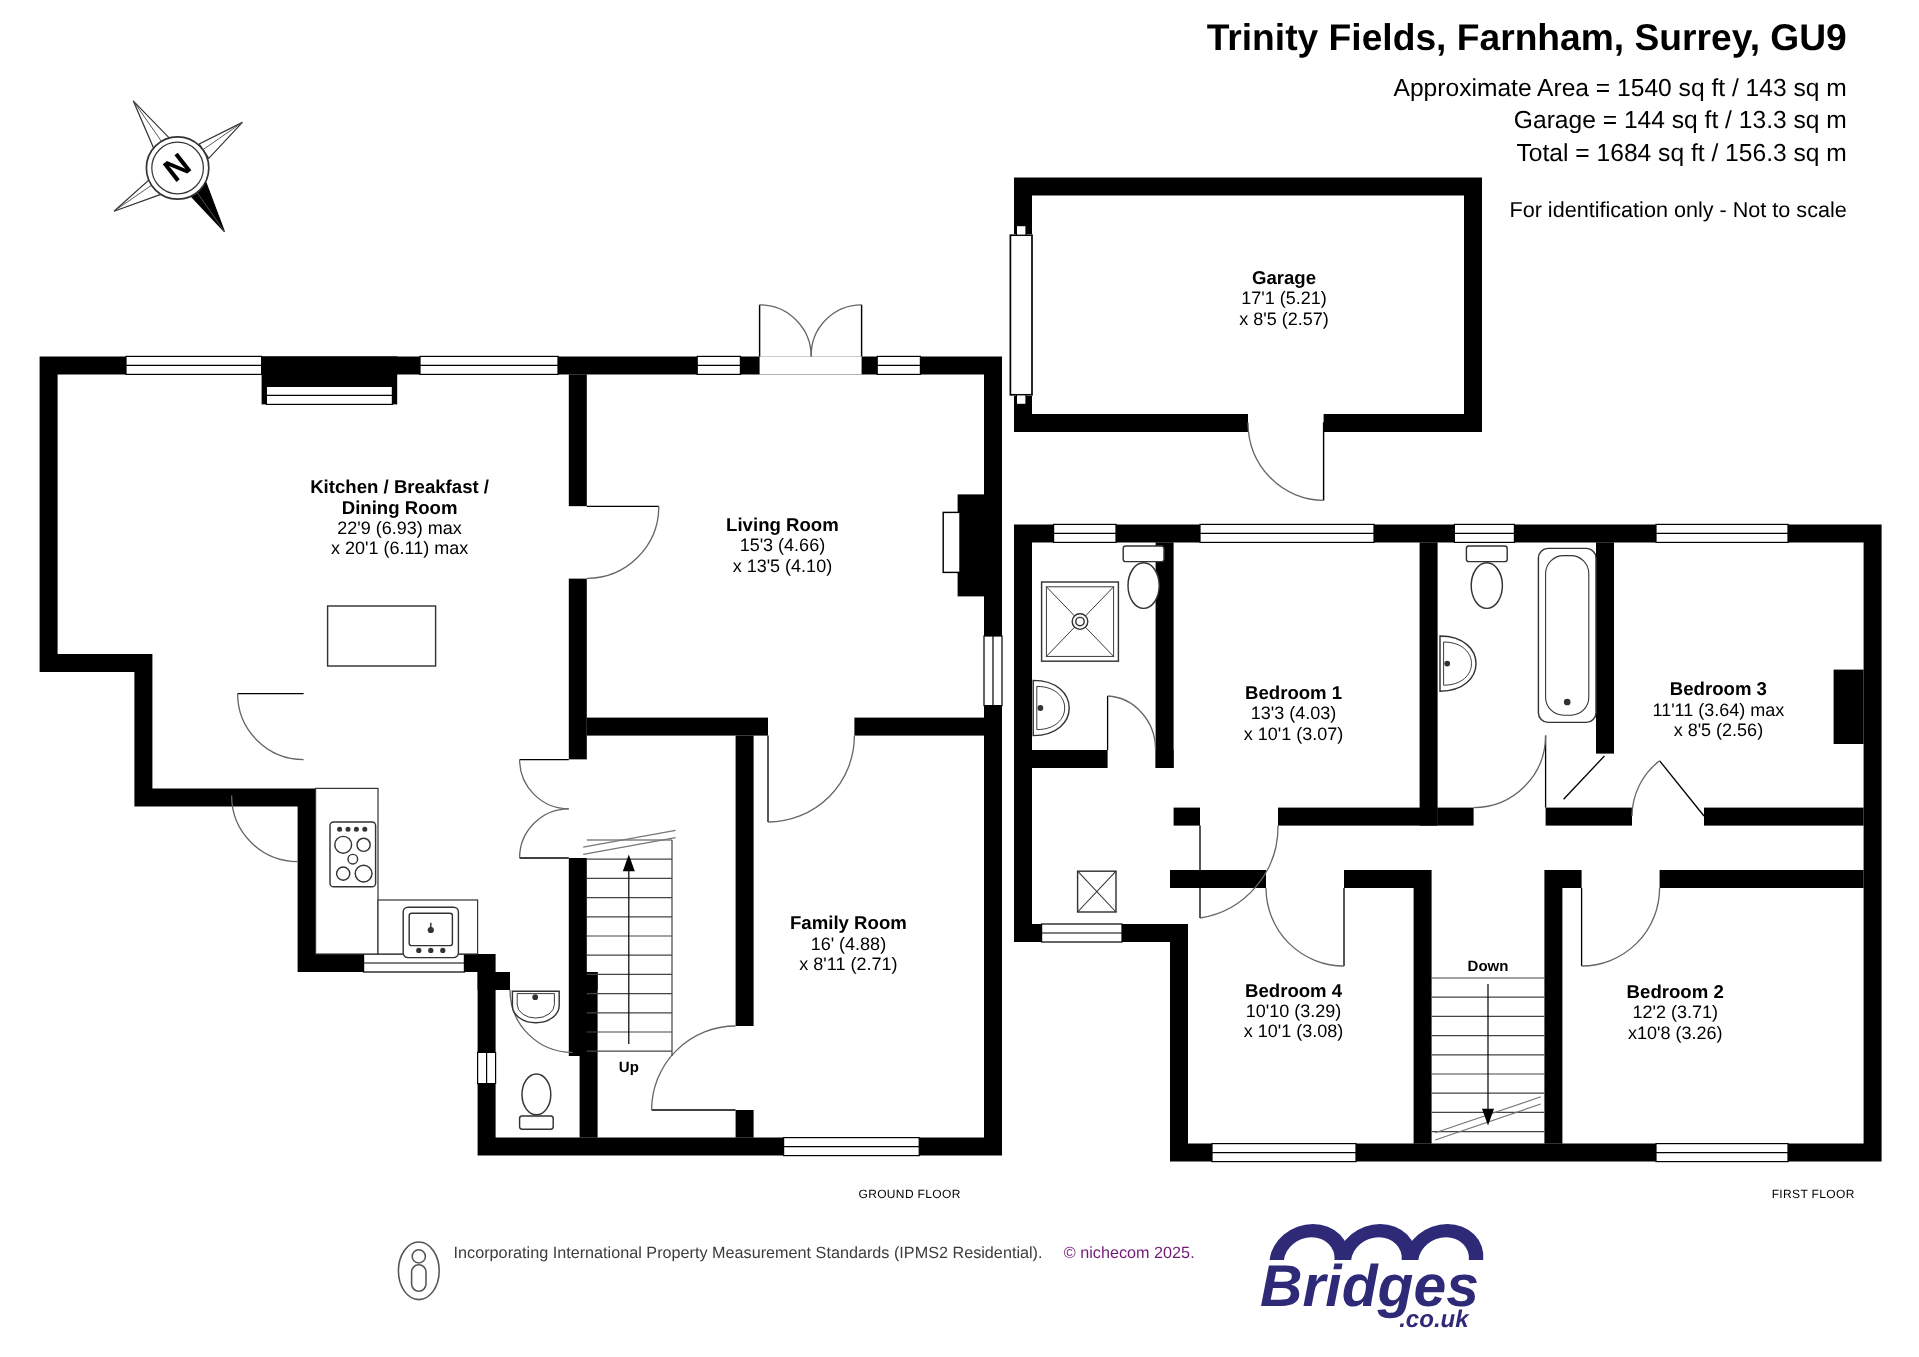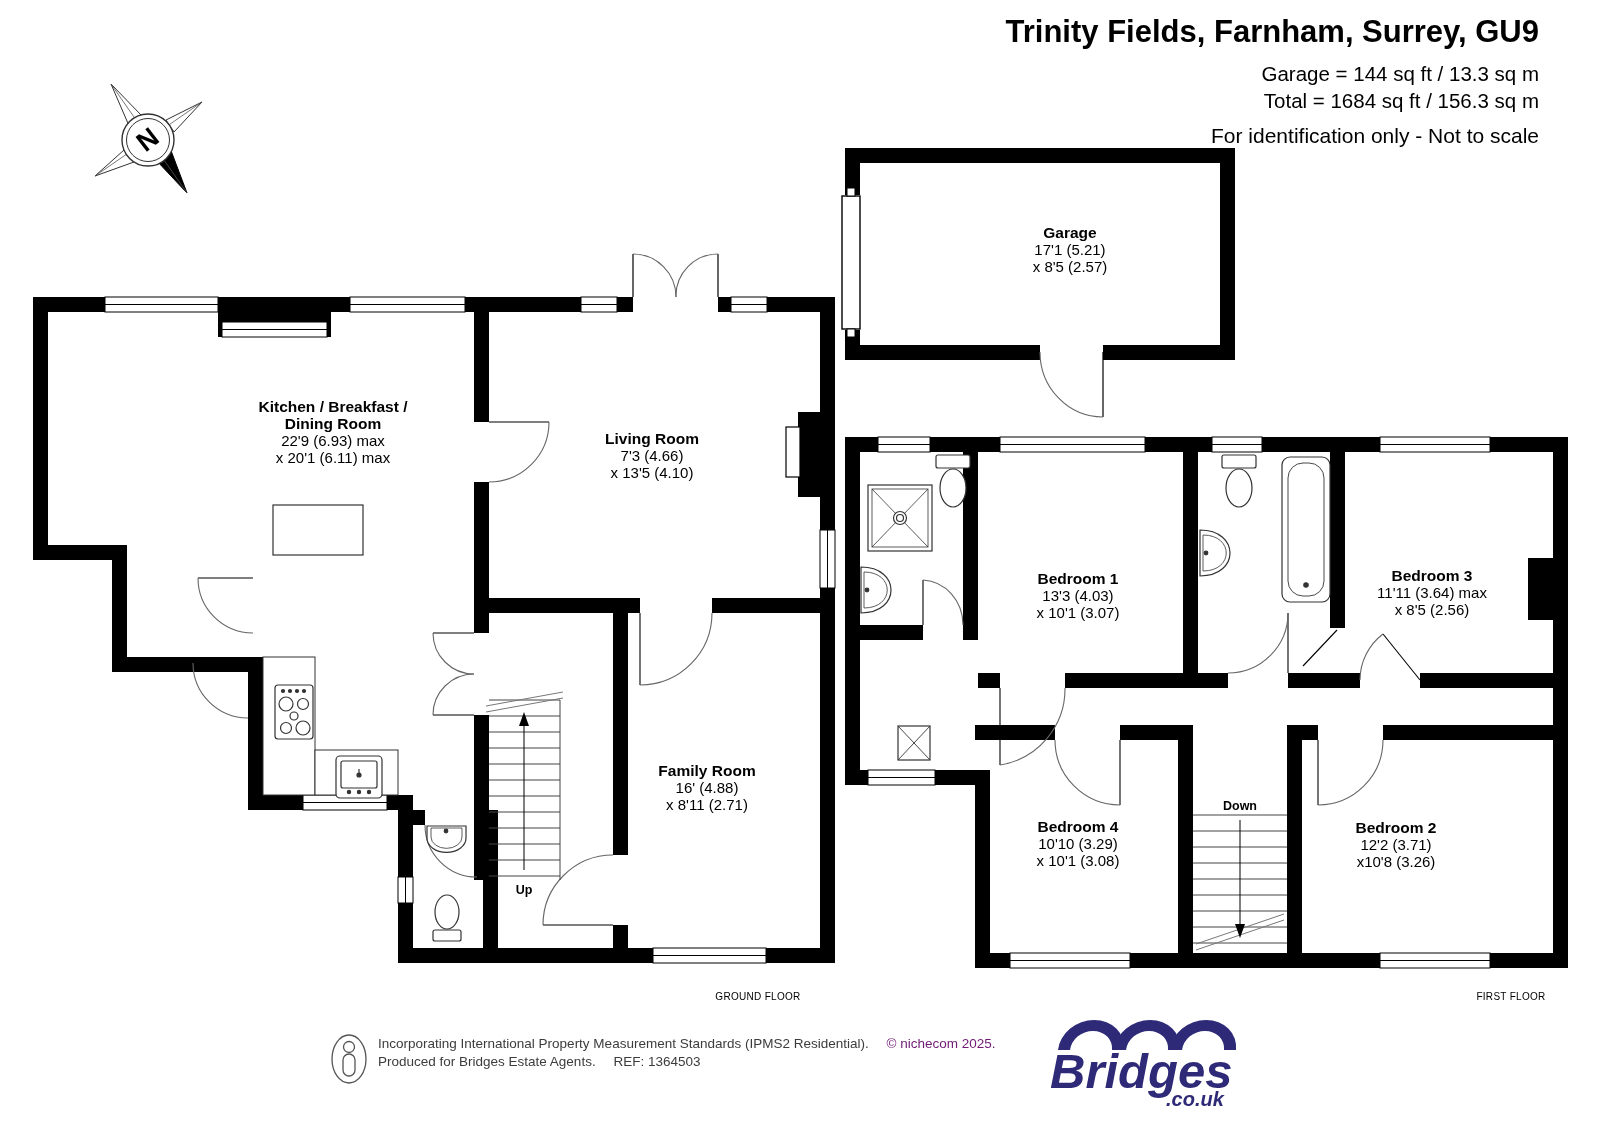--- a/index.html
+++ b/index.html
@@ -7,21 +7,21 @@
           font-family:"Liberation Sans","DejaVu Sans",sans-serif;color:#000;}
   svg{position:absolute;left:0;top:0;}
   .lbl{position:absolute;transform:translate(-50%,-50%);text-align:center;white-space:nowrap;line-height:17px;}
   .room-name{font-weight:bold;font-size:15.5px;}
   .room-dim{font-size:15px;}
   .floor-lbl{font-weight:normal;font-size:10px;letter-spacing:.3px;}
   .stair-lbl{font-weight:bold;font-size:12.5px;}
   #header{position:absolute;top:14px;right:60px;text-align:right;}
   #title{font-size:31px;font-weight:bold;margin-bottom:10px;}
   .area-line{font-size:20.5px;line-height:27px;}
-  #note{font-size:21px;margin-top:10px;}
+  #note{font-size:18px;margin-top:24px;}
   #footer-text{position:absolute;left:378px;top:1035px;font-size:13.5px;color:#3c3c3c;line-height:18px;}
   .foot-gap{display:inline-block;width:14px;}
   #logo{position:absolute;left:1048px;top:1012px;}
 </style>
 </head>
 <body>
 
 <div id="canvas">
 
   <svg width="1599" height="1131" viewBox="0 0 1599 1131">
@@ -326,36 +326,37 @@
           <rect x="1282" y="457" width="48" height="145" rx="8"></rect>
           <rect x="1288" y="463" width="36" height="133" rx="15" stroke-width=".9"></rect>
           <circle cx="1306" cy="585" r="2.2" fill="#333"></circle>
         </g>
       </g>
     </g>
   </svg>
 
   <div id="header">
     <div id="title">Trinity Fields, Farnham, Surrey, GU9</div>
+    <div class="area-line">Approximate Area = 1540 sq ft / 143 sq m</div>
     <div class="area-line">Garage = 144 sq ft / 13.3 sq m</div>
     <div class="area-line">Total = 1684 sq ft / 156.3 sq m</div>
     <div id="note">For identification only - Not to scale</div>
   </div>
 
   <div class="lbl" style="left:148px;top:140px;font-size:27px;font-weight:bold;transform:translate(-50%,-50%) rotate(-38deg);">N</div>
 
   <div class="lbl" style="left:333px;top:432px;">
     <div class="room-name">Kitchen / Breakfast /</div>
     <div class="room-name">Dining Room</div>
     <div class="room-dim">22'9 (6.93) max</div>
     <div class="room-dim">x 20'1 (6.11) max</div>
   </div>
   <div class="lbl" style="left:652px;top:455px;">
     <div class="room-name">Living Room</div>
-    <div class="room-dim">7'3 (4.66)</div>
+    <div class="room-dim">15'3 (4.66)</div>
     <div class="room-dim">x 13'5 (4.10)</div>
   </div>
   <div class="lbl" style="left:707px;top:787px;">
     <div class="room-name">Family Room</div>
     <div class="room-dim">16' (4.88)</div>
     <div class="room-dim">x 8'11 (2.71)</div>
   </div>
   <div class="lbl" style="left:1040px;top:249px;margin-left:30px;">
     <div class="room-name">Garage</div>
     <div class="room-dim">17'1 (5.21)</div>
@@ -391,24 +392,20 @@
   <svg width="44" height="56" style="left:328px;top:1032px;">
     <ellipse cx="21" cy="27" rx="17" ry="24" fill="none" stroke="#555" stroke-width="1.3"></ellipse>
     <circle cx="21" cy="15" r="5.5" fill="none" stroke="#555" stroke-width="1.3"></circle>
     <rect x="15" y="22" width="12" height="22" rx="6" fill="none" stroke="#555" stroke-width="1.3"></rect>
   </svg>
   <div id="footer-text">
     <div>
       <span>Incorporating International Property Measurement Standards (IPMS2 Residential).</span><span class="foot-gap"></span>
       <span style="color:#701a75;">© nichecom 2025.</span>
     </div>
-    <div>
-      <span>Produced for Bridges Estate Agents.</span><span class="foot-gap"></span>
-      <span>REF: 1364503</span>
-    </div>
   </div>
 
   <svg id="logo" width="200" height="100" viewBox="0 0 200 100">
     <g fill="#2e2a78">
       <path d="M14,38 a33,30 0 0 1 66,0 h-12 a21,19 0 0 0 -42,0 z" transform="skewX(-6)"></path>
       <path d="M70,38 a33,30 0 0 1 66,0 h-12 a21,19 0 0 0 -42,0 z" transform="skewX(-6)"></path>
       <path d="M126,38 a33,30 0 0 1 66,0 h-12 a21,19 0 0 0 -42,0 z" transform="skewX(-6)"></path>
     </g>
     <text x="2" y="76" font-family="Liberation Sans, sans-serif" font-size="49" font-weight="bold" font-style="italic" fill="#2e2a78">Bridges</text>
     <text x="118" y="94" font-family="Liberation Sans, sans-serif" font-size="20" font-weight="bold" font-style="italic" fill="#2e2a78">.co.uk</text>

